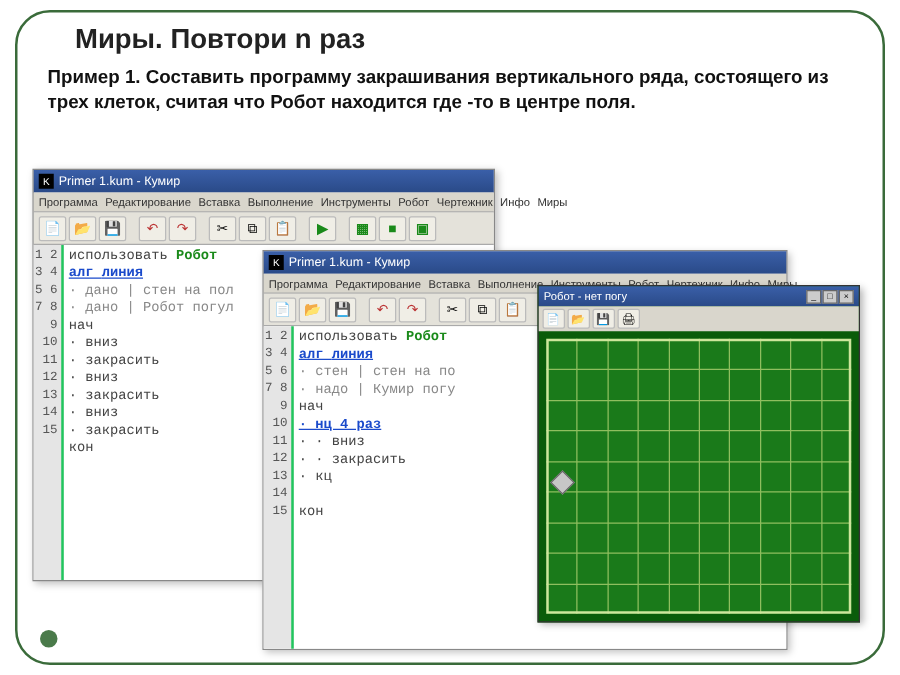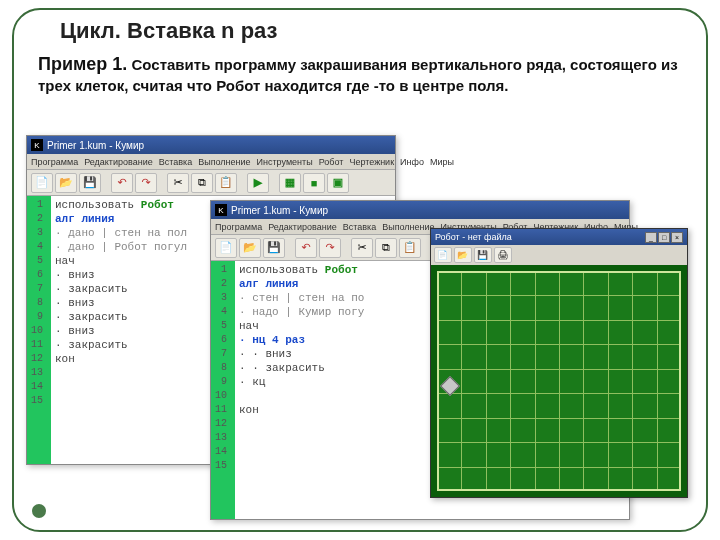--- a/index.html
+++ b/index.html
@@ -1,36 +1,36 @@
 <!DOCTYPE html>
 <html><head>
 <meta charset="utf-8">
 <style>
   * { box-sizing: border-box; margin: 0; padding: 0; }
   body { width: 720px; height: 540px; background: #fff; font-family: Arial, sans-serif; position: relative; overflow: hidden; }
   .slide-border { position: absolute; top: 8px; left: 12px; right: 12px; bottom: 8px; border: 2px solid #3a6b3a; border-radius: 28px; }
   .title { position: absolute; top: 18px; left: 60px; font-size: 22px; font-weight: bold; color: #222; }
   .subtitle { position: absolute; top: 52px; left: 38px; right: 40px; font-size: 15px; font-weight: bold; color: #111; line-height: 1.35; }
-  .subtitle .lead { font-size: 18px; margin-top: 18px; }
+  .subtitle .lead { font-size: 15px; margin-top: 18px; }
 
   .win { position: absolute; background: #e8e8e8; border: 1px solid #888; box-shadow: 2px 2px 6px rgba(0,0,0,.25); }
   .win1 { top: 135px; left: 26px; width: 370px; height: 330px; }
   .win2 { top: 200px; left: 210px; width: 420px; height: 320px; }
   .titlebar { height: 18px; background: linear-gradient(#3a5fa8,#2a4a88); color: #fff; font-size: 10px; display: flex; align-items: center; padding: 0 4px; }
   .titlebar .kbox { width: 12px; height: 12px; background: #000; margin-right: 4px; display: inline-flex; align-items: center; justify-content: center; font-size: 8px; color: #fff; }
   .menubar { height: 16px; background: #d9d6cc; font-size: 9px; color: #333; display: flex; align-items: center; gap: 6px; padding: 0 4px; border-bottom: 1px solid #aaa; }
   .toolbar { height: 26px; background: #e4e2da; display: flex; align-items: center; gap: 2px; padding: 0 4px; border-bottom: 1px solid #aaa; }
   .tbtn { width: 22px; height: 20px; background: #f0eee6; border: 1px solid #bbb; border-radius: 2px; display: inline-flex; align-items: center; justify-content: center; font-size: 11px; }
   .tbtn.green { color: #1a8a1a; font-weight: bold; }
   .tbtn.red { color: #b33; }
   .tsep { width: 6px; }
   .code-area { display: flex; background: #fff; height: calc(100% - 60px); font-family: "Courier New", monospace; font-size: 11px; }
-  .gutter { width: 24px; background: #22c55e; border-right: 5px solid #22c55e; text-align: right; padding: 2px 3px 0 0; color: #555; font-size: 10px; line-height: 14px; }
+  .gutter { width: 24px; background: #e5e5e5; border-right: 2px solid #22c55e; text-align: right; padding: 2px 3px 0 0; color: #555; font-size: 10px; line-height: 14px; }
   .code { flex: 1; padding: 2px 4px 0 4px; white-space: pre; line-height: 14px; color: #444; }
-  .code .kw-blue { color: #1a4acb; font-weight: bold; }
+  .code .kw-blue { color: #1a4acb; font-weight: bold; text-decoration: underline; }
   .code .kw-green { color: #1a8a1a; font-weight: bold; }
   .code .cm { color: #888; text-align: right; }
 
   .robot-win { position: absolute; top: 228px; left: 430px; width: 258px; height: 270px; background: #0a5c0a; border: 1px solid #333; box-shadow: 2px 2px 6px rgba(0,0,0,.3); }
   .robot-title { height: 16px; background: linear-gradient(#3a5fa8,#2a4a88); color: #fff; font-size: 9px; display: flex; align-items: center; padding: 0 4px; justify-content: space-between; }
   .winbtns { display: flex; gap: 1px; }
   .winbtns span { width: 12px; height: 11px; background: #ccc; border: 1px solid #666; font-size: 7px; display: inline-flex; align-items: center; justify-content: center; color: #000; }
   .robot-toolbar { height: 20px; background: #d9d6cc; display: flex; align-items: center; gap: 2px; padding: 0 3px; }
   .robot-toolbar .tbtn { width: 18px; height: 16px; font-size: 9px; }
   .robot-grid { position: relative; margin: 6px; height: calc(100% - 48px); background: #1a7a1a; }
@@ -41,21 +41,21 @@
   .robot-marker { position: absolute; width: 14px; height: 14px; background: #c7c7c7; border: 1px solid #666; transform: rotate(45deg); left: 6px; top: 108px; }
 
   .dot { position: absolute; width: 14px; height: 14px; border-radius: 50%; background: #4a7a4a; left: 32px; bottom: 22px; }
 </style>
 </head>
 <body>
 
 <div class="slide-border"></div>
 <div class="dot"></div>
 
-<div class="title">Цикл. Вставка n раз</div>
+<div class="title">Миры. Повтори n раз</div>
 <div class="subtitle">
   <span class="lead">Пример 1.</span>
   <span>Составить программу закрашивания вертикального ряда, состоящего из трех клеток, считая что Робот находится где -то в центре поля.</span>
 </div>
 
 <div class="win win1">
   <div class="titlebar">
     <span class="kbox">K</span>
     <span>Primer 1.kum - Кумир</span>
   </div>
@@ -189,21 +189,21 @@
 
 
 
 
 </div>
   </div>
 </div>
 
 <div class="robot-win">
   <div class="robot-title">
-    <span>Робот - нет файла</span>
+    <span>Робот - нет погу</span>
     <span class="winbtns">
       <span>_</span>
       <span>□</span>
       <span>×</span>
     </span>
   </div>
   <div class="robot-toolbar">
     <span class="tbtn">📄</span>
     <span class="tbtn">📂</span>
     <span class="tbtn">💾</span>

